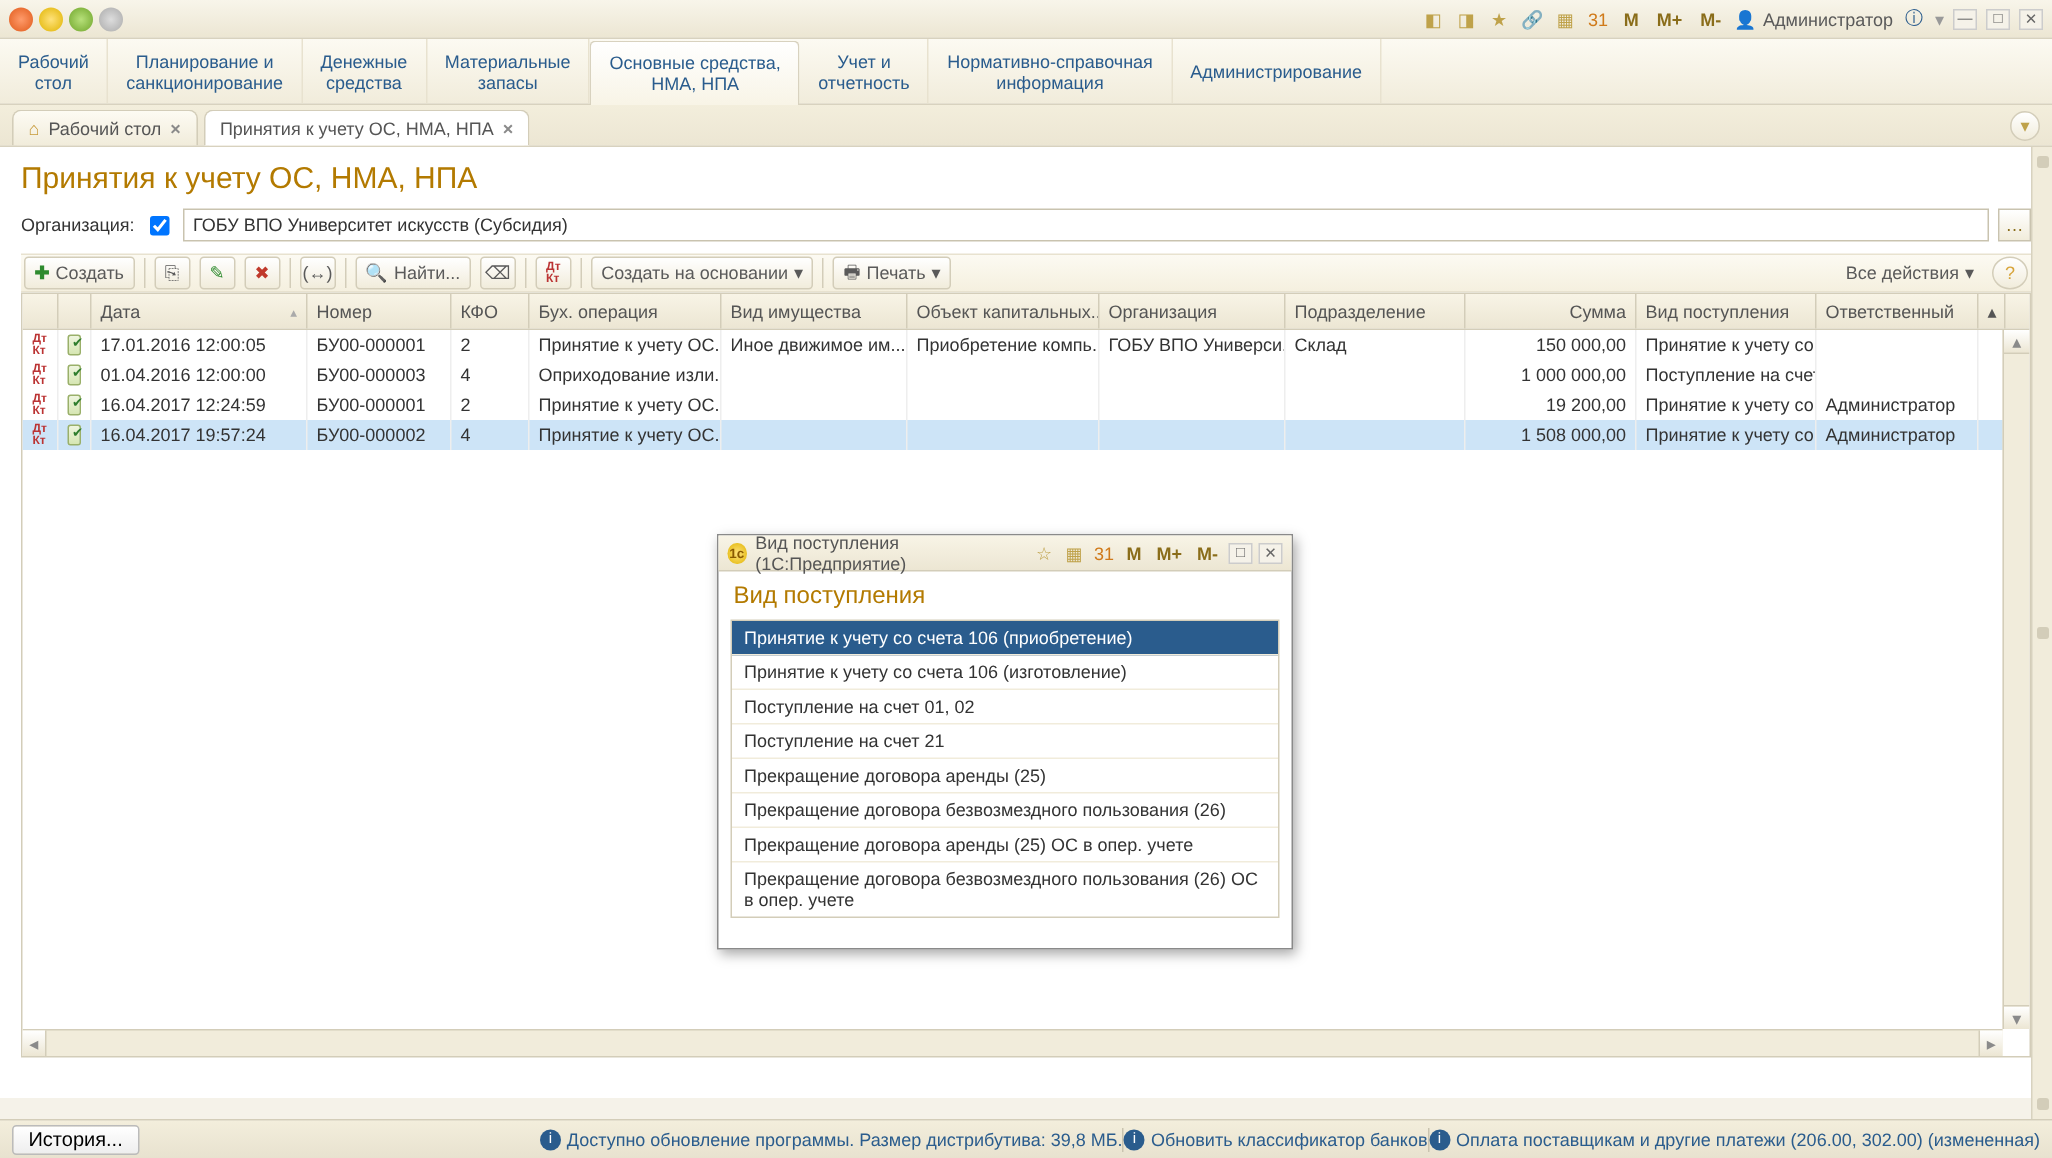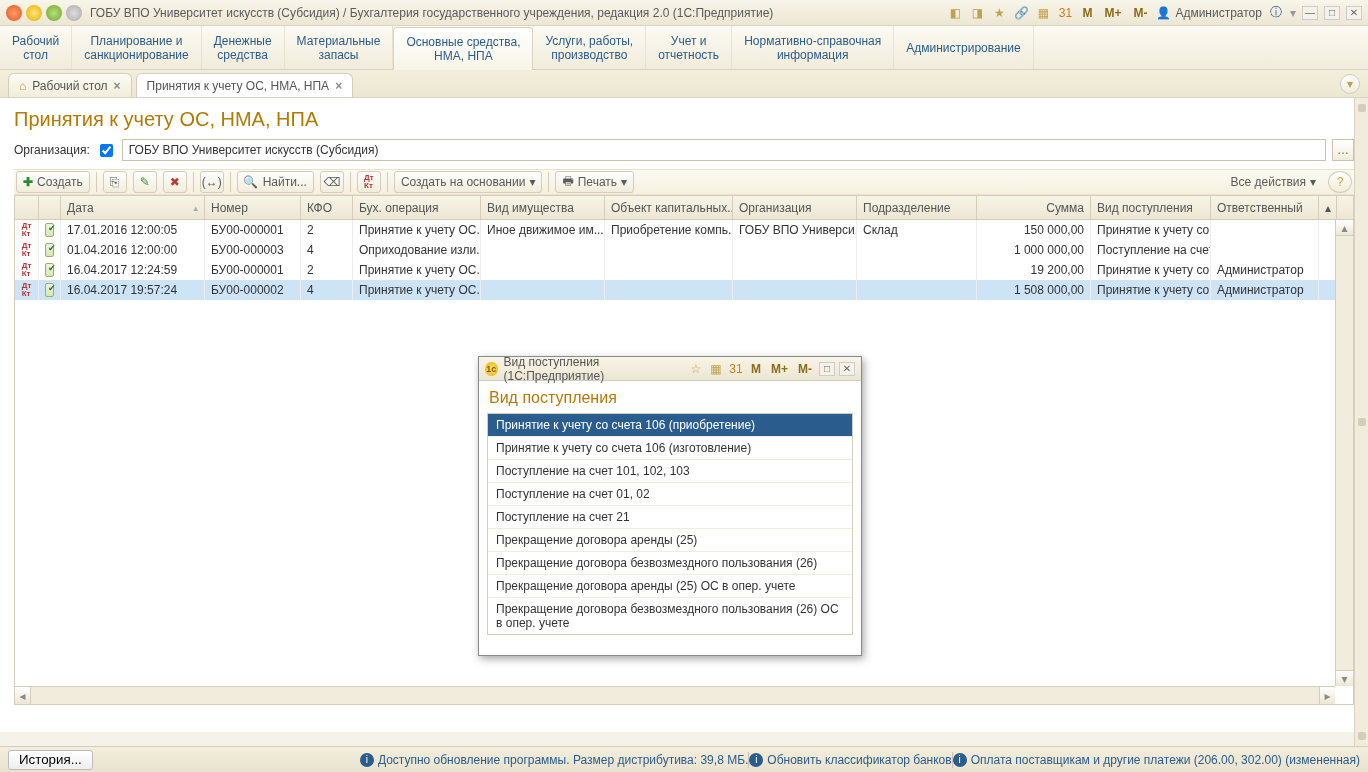--- a/index.html
+++ b/index.html
@@ -95,21 +95,20 @@
 </head>
 <body>
 
 <div class="titlebar">
   <div class="tb-left">
     <span class="tb-btn tb-red"></span>
     <span class="tb-btn tb-yel"></span>
     <span class="tb-btn tb-grn"></span>
     <span class="tb-btn tb-gry"></span>
   </div>
-  <span class="app-title">ГОБУ ВПО Университет искусств (Субсидия) / Бухгалтерия государственного учреждения, редакция 2.0  (1С:Предприятие)</span>
   <div class="tb-right">
     <span class="tb-icon">◧</span>
     <span class="tb-icon">◨</span>
     <span class="tb-icon">★</span>
     <span class="tb-icon">🔗</span>
     <span class="tb-icon">▦</span>
     <span class="tb-icon" style="color:#d07a1a">31</span>
     <span class="tb-m">M</span>
     <span class="tb-m">M+</span>
     <span class="tb-m">M-</span>
@@ -140,24 +139,20 @@
     </div>
   <div class="nav-item">
       <span>Материальные</span>
       <span>запасы</span>
     </div>
   <div class="nav-item active">
       <span>Основные средства,</span>
       <span>НМА, НПА</span>
     </div>
   <div class="nav-item">
-      <span>Услуги, работы,</span>
-      <span>производство</span>
-    </div>
-  <div class="nav-item">
       <span>Учет и</span>
       <span>отчетность</span>
     </div>
   <div class="nav-item">
       <span>Нормативно-справочная</span>
       <span>информация</span>
     </div>
   <div class="nav-item">
       <span>Администрирование</span>
       <span></span>
@@ -358,21 +353,20 @@
         <span class="tb-m">M+</span>
         <span class="tb-m">M-</span>
         <span class="mico">□</span>
         <span class="mico">✕</span>
       </div>
     </div>
     <h2>Вид поступления</h2>
     <div class="list" id="modal-list">
         <div class="li sel">Принятие к учету со счета 106 (приобретение)</div>
         <div class="li">Принятие к учету со счета 106 (изготовление)</div>
-        <div class="li">Поступление на счет 101, 102, 103</div>
         <div class="li">Поступление на счет 01, 02</div>
         <div class="li">Поступление на счет 21</div>
         <div class="li">Прекращение договора аренды (25)</div>
         <div class="li">Прекращение договора безвозмездного пользования (26)</div>
         <div class="li">Прекращение договора аренды (25) ОС в опер. учете</div>
         <div class="li">Прекращение договора безвозмездного пользования (26) ОС в опер. учете</div>
       </div>
   </div>
 </div>
 

